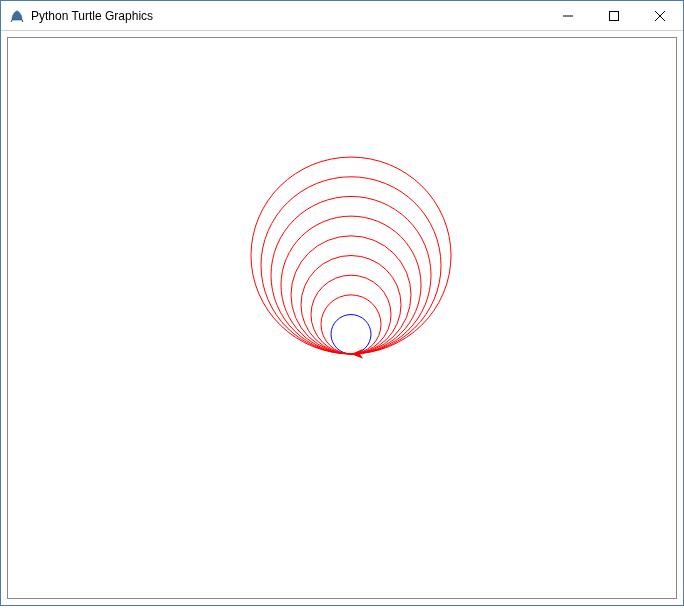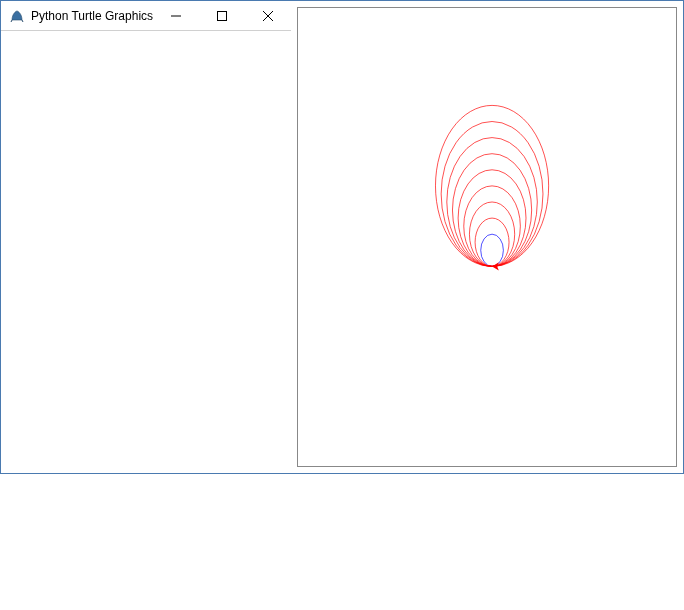--- a/index.html
+++ b/index.html
@@ -1,22 +1,23 @@
 <!DOCTYPE html>
 <html><head>
   <meta charset="utf-8">
   <style>
     * { box-sizing: border-box; margin: 0; padding: 0; }
     html, body { width: 684px; height: 610px; font-family: "Segoe UI", Tahoma, sans-serif; font-size: 12px; background: #fff; }
     .window {
       width: 684px;
-      height: 474px;
+      height: 606px;
       border: 1px solid #4a7ab0;
       background: #fff;
       display: flex;
+      flex-direction: column;
     }
     .titlebar {
       height: 30px;
       background: #fff;
       border-bottom: 1px solid #d0d0d0;
       display: flex;
       align-items: center;
       padding-left: 8px;
     }
     .titlebar .app-icon {

